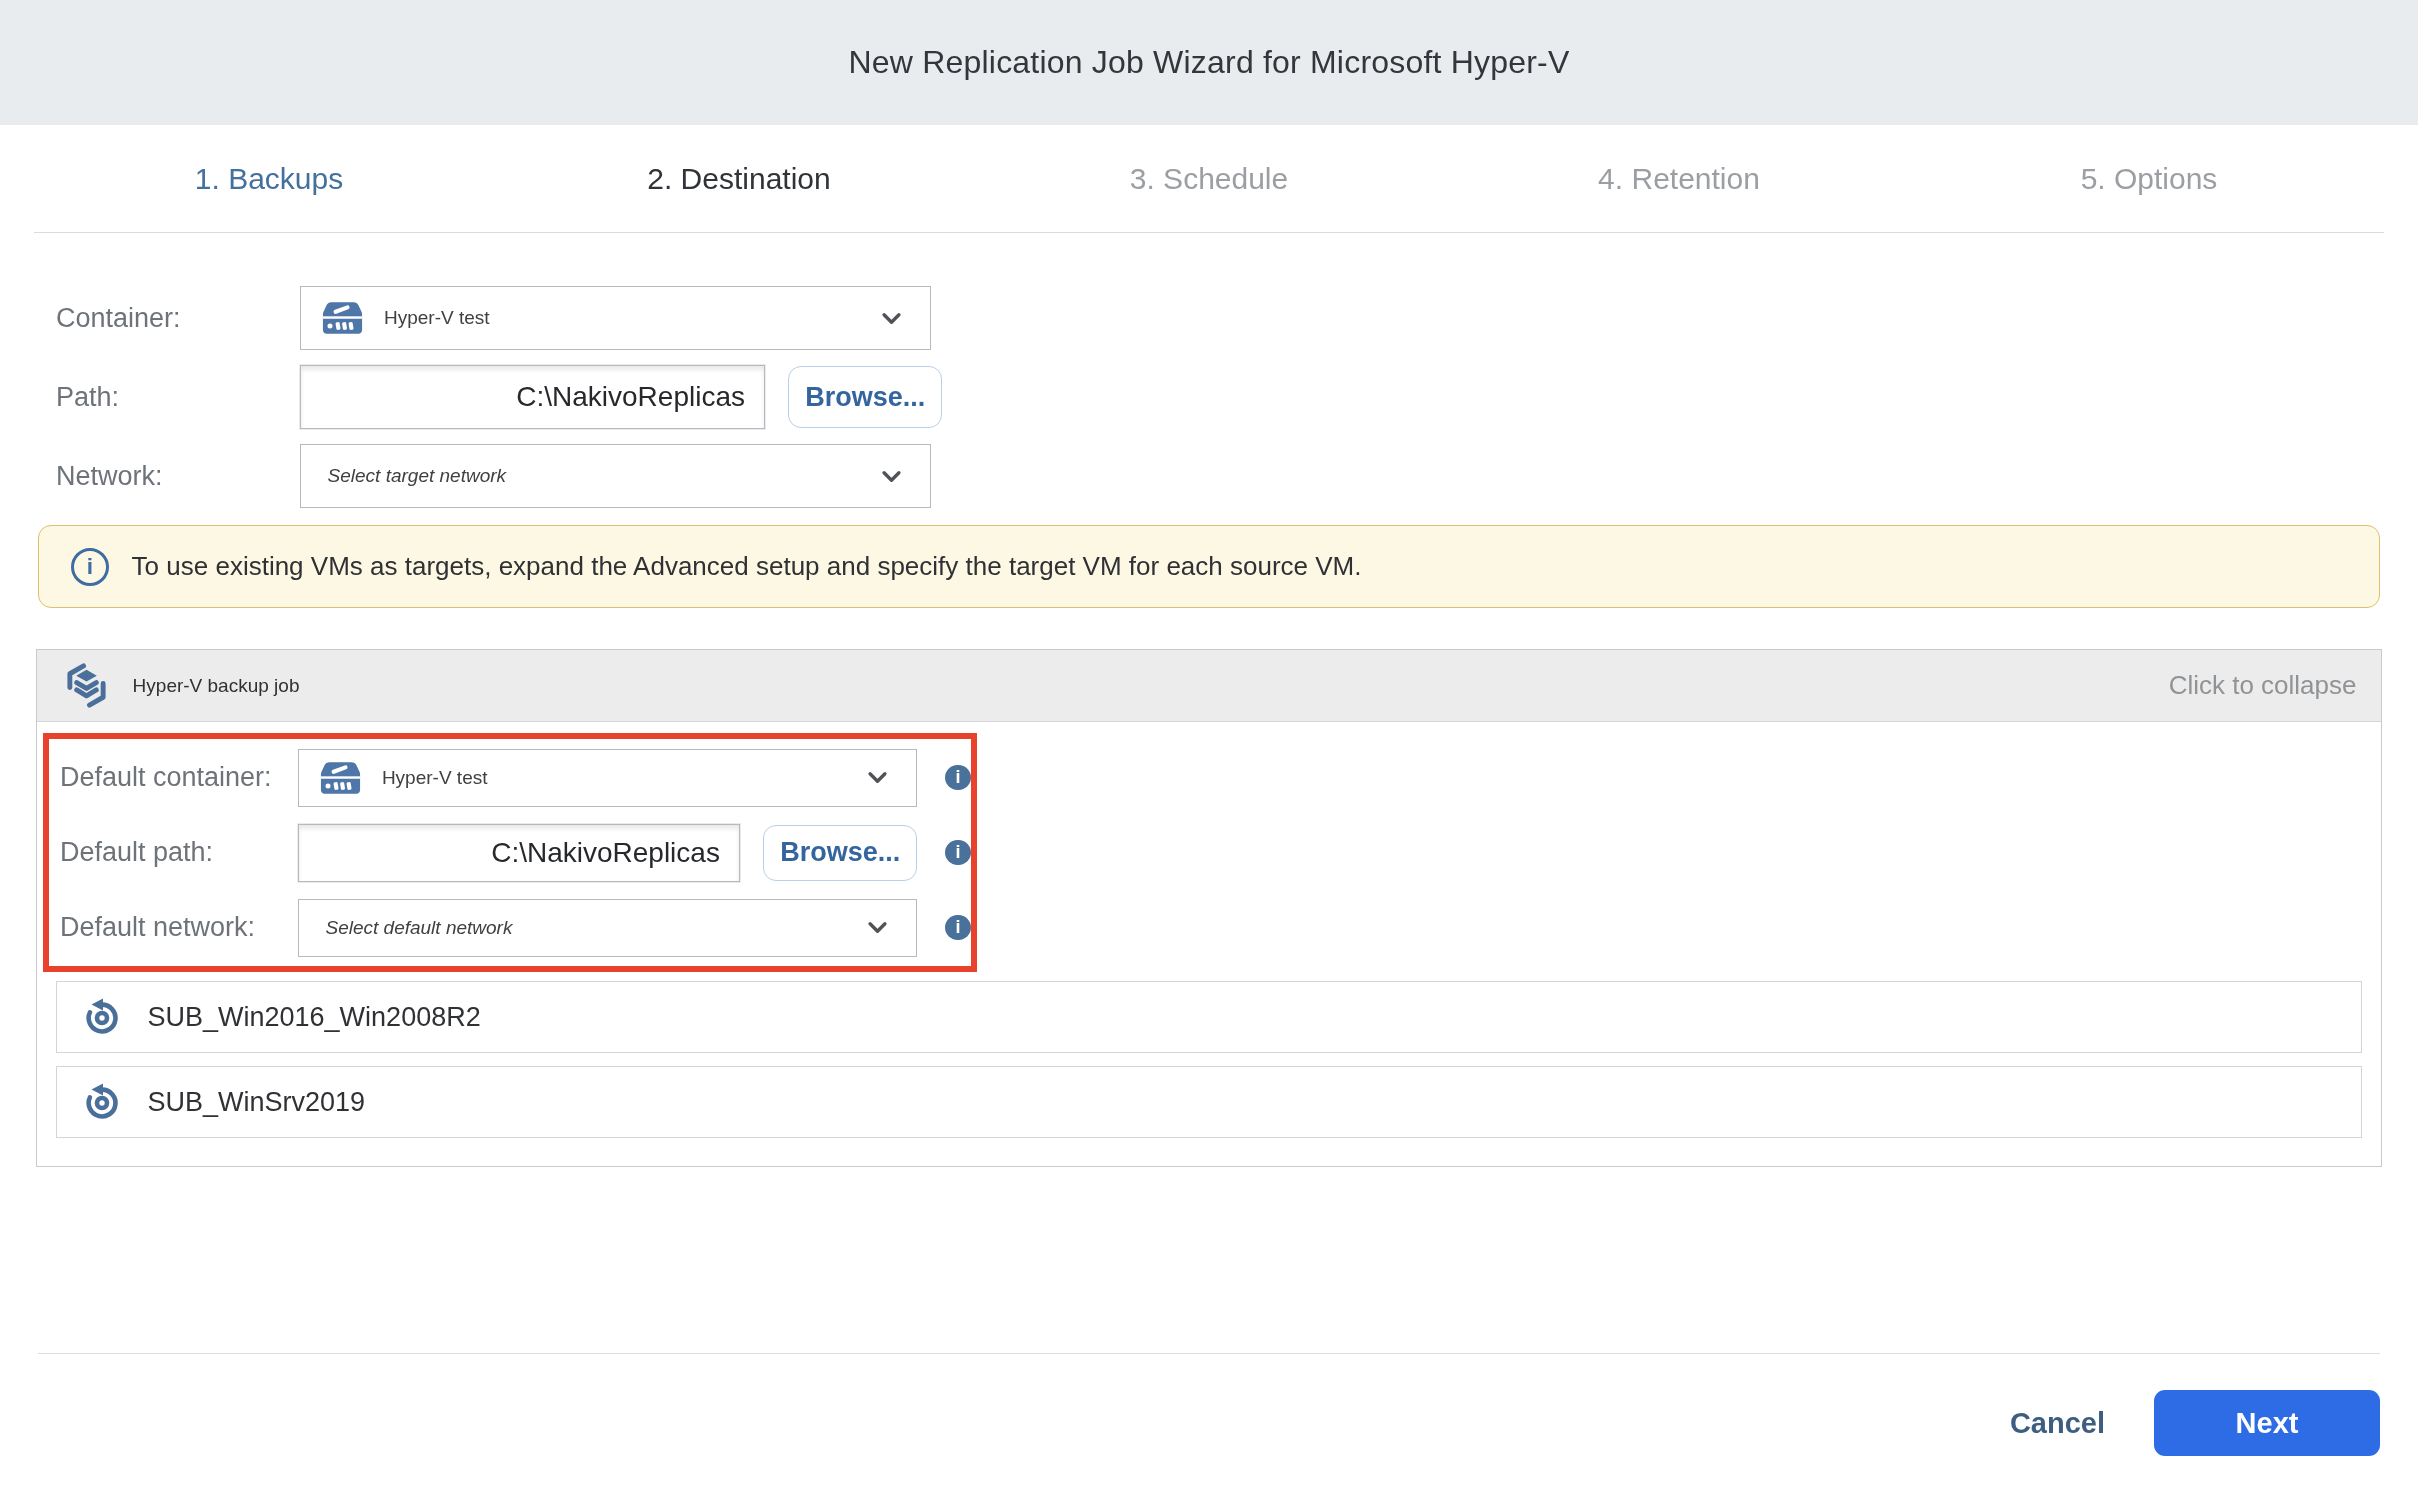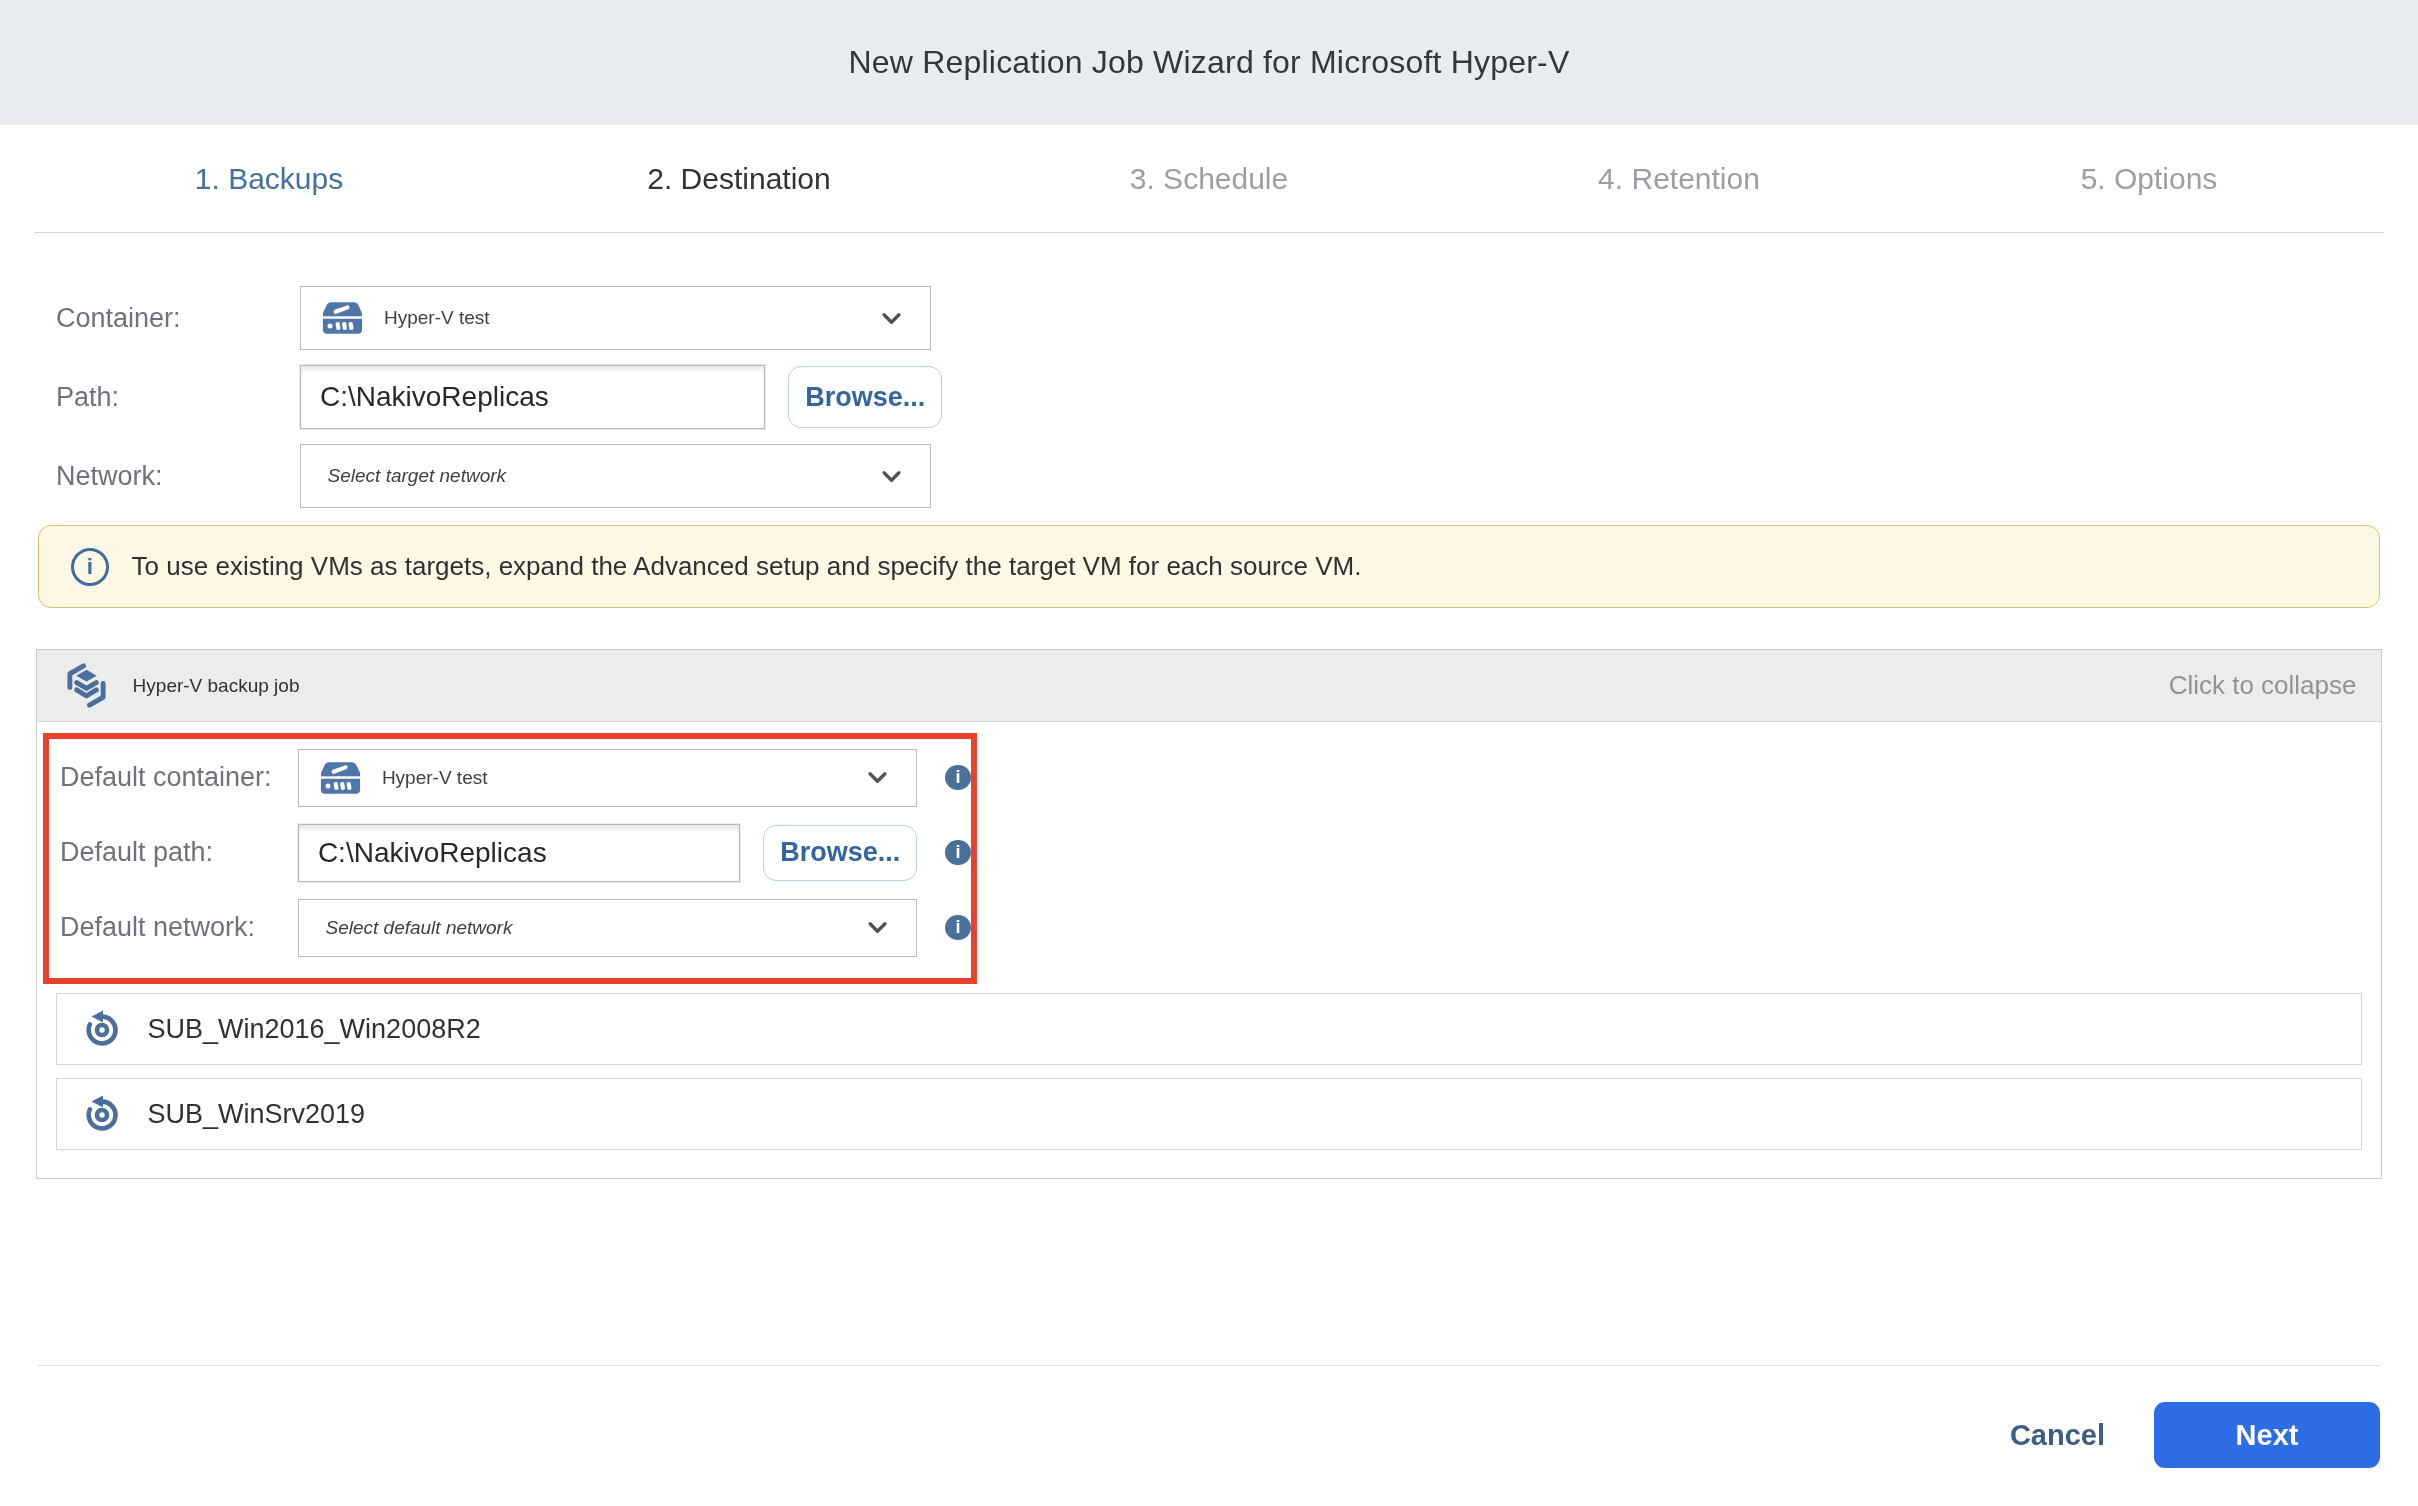--- a/index.html
+++ b/index.html
@@ -20,40 +20,40 @@
   .top-form { padding:53px 0 0 56px; }
   .form-row { display:flex; align-items:center; height:64px; margin-bottom:15px;gap:12px; }
   .form-row .lbl { width:232px; flex:none; font-size:27px; color:#6e7379; }
 
   .combo { width:631px; height:64px; background:#fff; border:1.9px solid #b6babf; display:flex; align-items:center; padding:0 28px 0 21px; cursor:pointer; }
   .combo .combo-text { font-size:19px; color:#404040; margin-left:21px; }
   .combo.no-icon .combo-text { margin-left:5.6px; }
   .combo .combo-text.placeholder { font-style:italic; }
   .combo .caret { margin-left:auto; flex:none; display:flex; }
 
-  .textfield { width:465px; height:64px; border:1.9px solid #b6babf; outline:1.9px solid #e8ecef; background:#fff; box-shadow:inset 0 3.8px 4.7px rgba(0,0,0,.09); font-size:28px; color:#26282b; padding:0 19px; font-family:"Liberation Sans", sans-serif; }
+  .textfield { width:465px; height:64px; border:1.9px solid #b6babf; outline:1.9px solid #e8ecef; background:#fff; box-shadow:inset 0 3.8px 4.7px rgba(0,0,0,.09); font-size:28px; color:#26282b; padding:0 19px; font-family:"Liberation Sans", sans-serif;text-align:right; }
 
   .browse-btn { width:154px; height:62px; margin-left:11.3px; background:#fff; border:1.9px solid #b6d0ea; border-radius:13px; color:#35659e; font-weight:bold; font-size:27px; display:flex; align-items:center; justify-content:center; cursor:pointer; flex:none; font-family:"Liberation Sans", sans-serif; }
 
   .info-dot { width:25.4px; height:25.4px; flex:none; margin-left:16px; border-radius:50%; background:#4a7199; color:#fff; font-weight:bold; font-size:18px; display:flex; align-items:center; justify-content:center; cursor:pointer; }
 
   
   .banner { margin:17px 38px 0; height:83px; background:#fdf8e3; border:1.9px solid #dcc06c; border-radius:13px; display:flex; align-items:center; padding-left:32px; }
   .banner .info-ring { width:38px; height:38px; flex:none; border:3.8px solid #3e6ca3; border-radius:50%; color:#3e6ca3; font-weight:bold; font-size:22.6px; display:flex; align-items:center; justify-content:center; }
   .banner .banner-text { margin-left:22.6px; font-size:26px; color:#2f3134; }
 
   
   .job-panel { margin:41px 36px 0; border:1.9px solid #c8cacc; background:#fff; }
   .panel-header { height:72px; background:#ececed; border-bottom:1.9px solid #d4d6d8; display:flex; align-items:center; padding:0 24.5px 0 26px; cursor:pointer; }
   .panel-header .panel-title { font-size:19px; color:#2f3134; margin-left:22.6px; }
   .panel-header .collapse-hint { margin-left:auto; font-size:26px; color:#909396; }
 
   .red-annotation { margin:11.3px 0 0 5.6px; width:934px; border:6.6px solid #e8422c; padding:9.4px 0 9.4px 11.3px; }
   .red-annotation .form-row { height:58px; margin-bottom:17px; }
-  .red-annotation .form-row:last-child { margin-bottom:12px; }
+  .red-annotation .form-row:last-child { margin-bottom:0; }
   .red-annotation .lbl { width:226px; }
   .red-annotation .combo { height:58px; }
   .red-annotation .textfield { height:58px; }
   .red-annotation .browse-btn { height:56px; }
 
   .vm-row { margin:9.4px 19px 0; height:72px; border:1.9px solid #d3d5d7; background:#fff; display:flex; align-items:center; padding-left:24.5px; cursor:pointer; }
   .vm-row.second { margin-top:13px; }
   .vm-row .vm-name { margin-left:26px; font-size:27px; color:#2f3134; }
   .panel-footer-pad { height:28px; }
 

